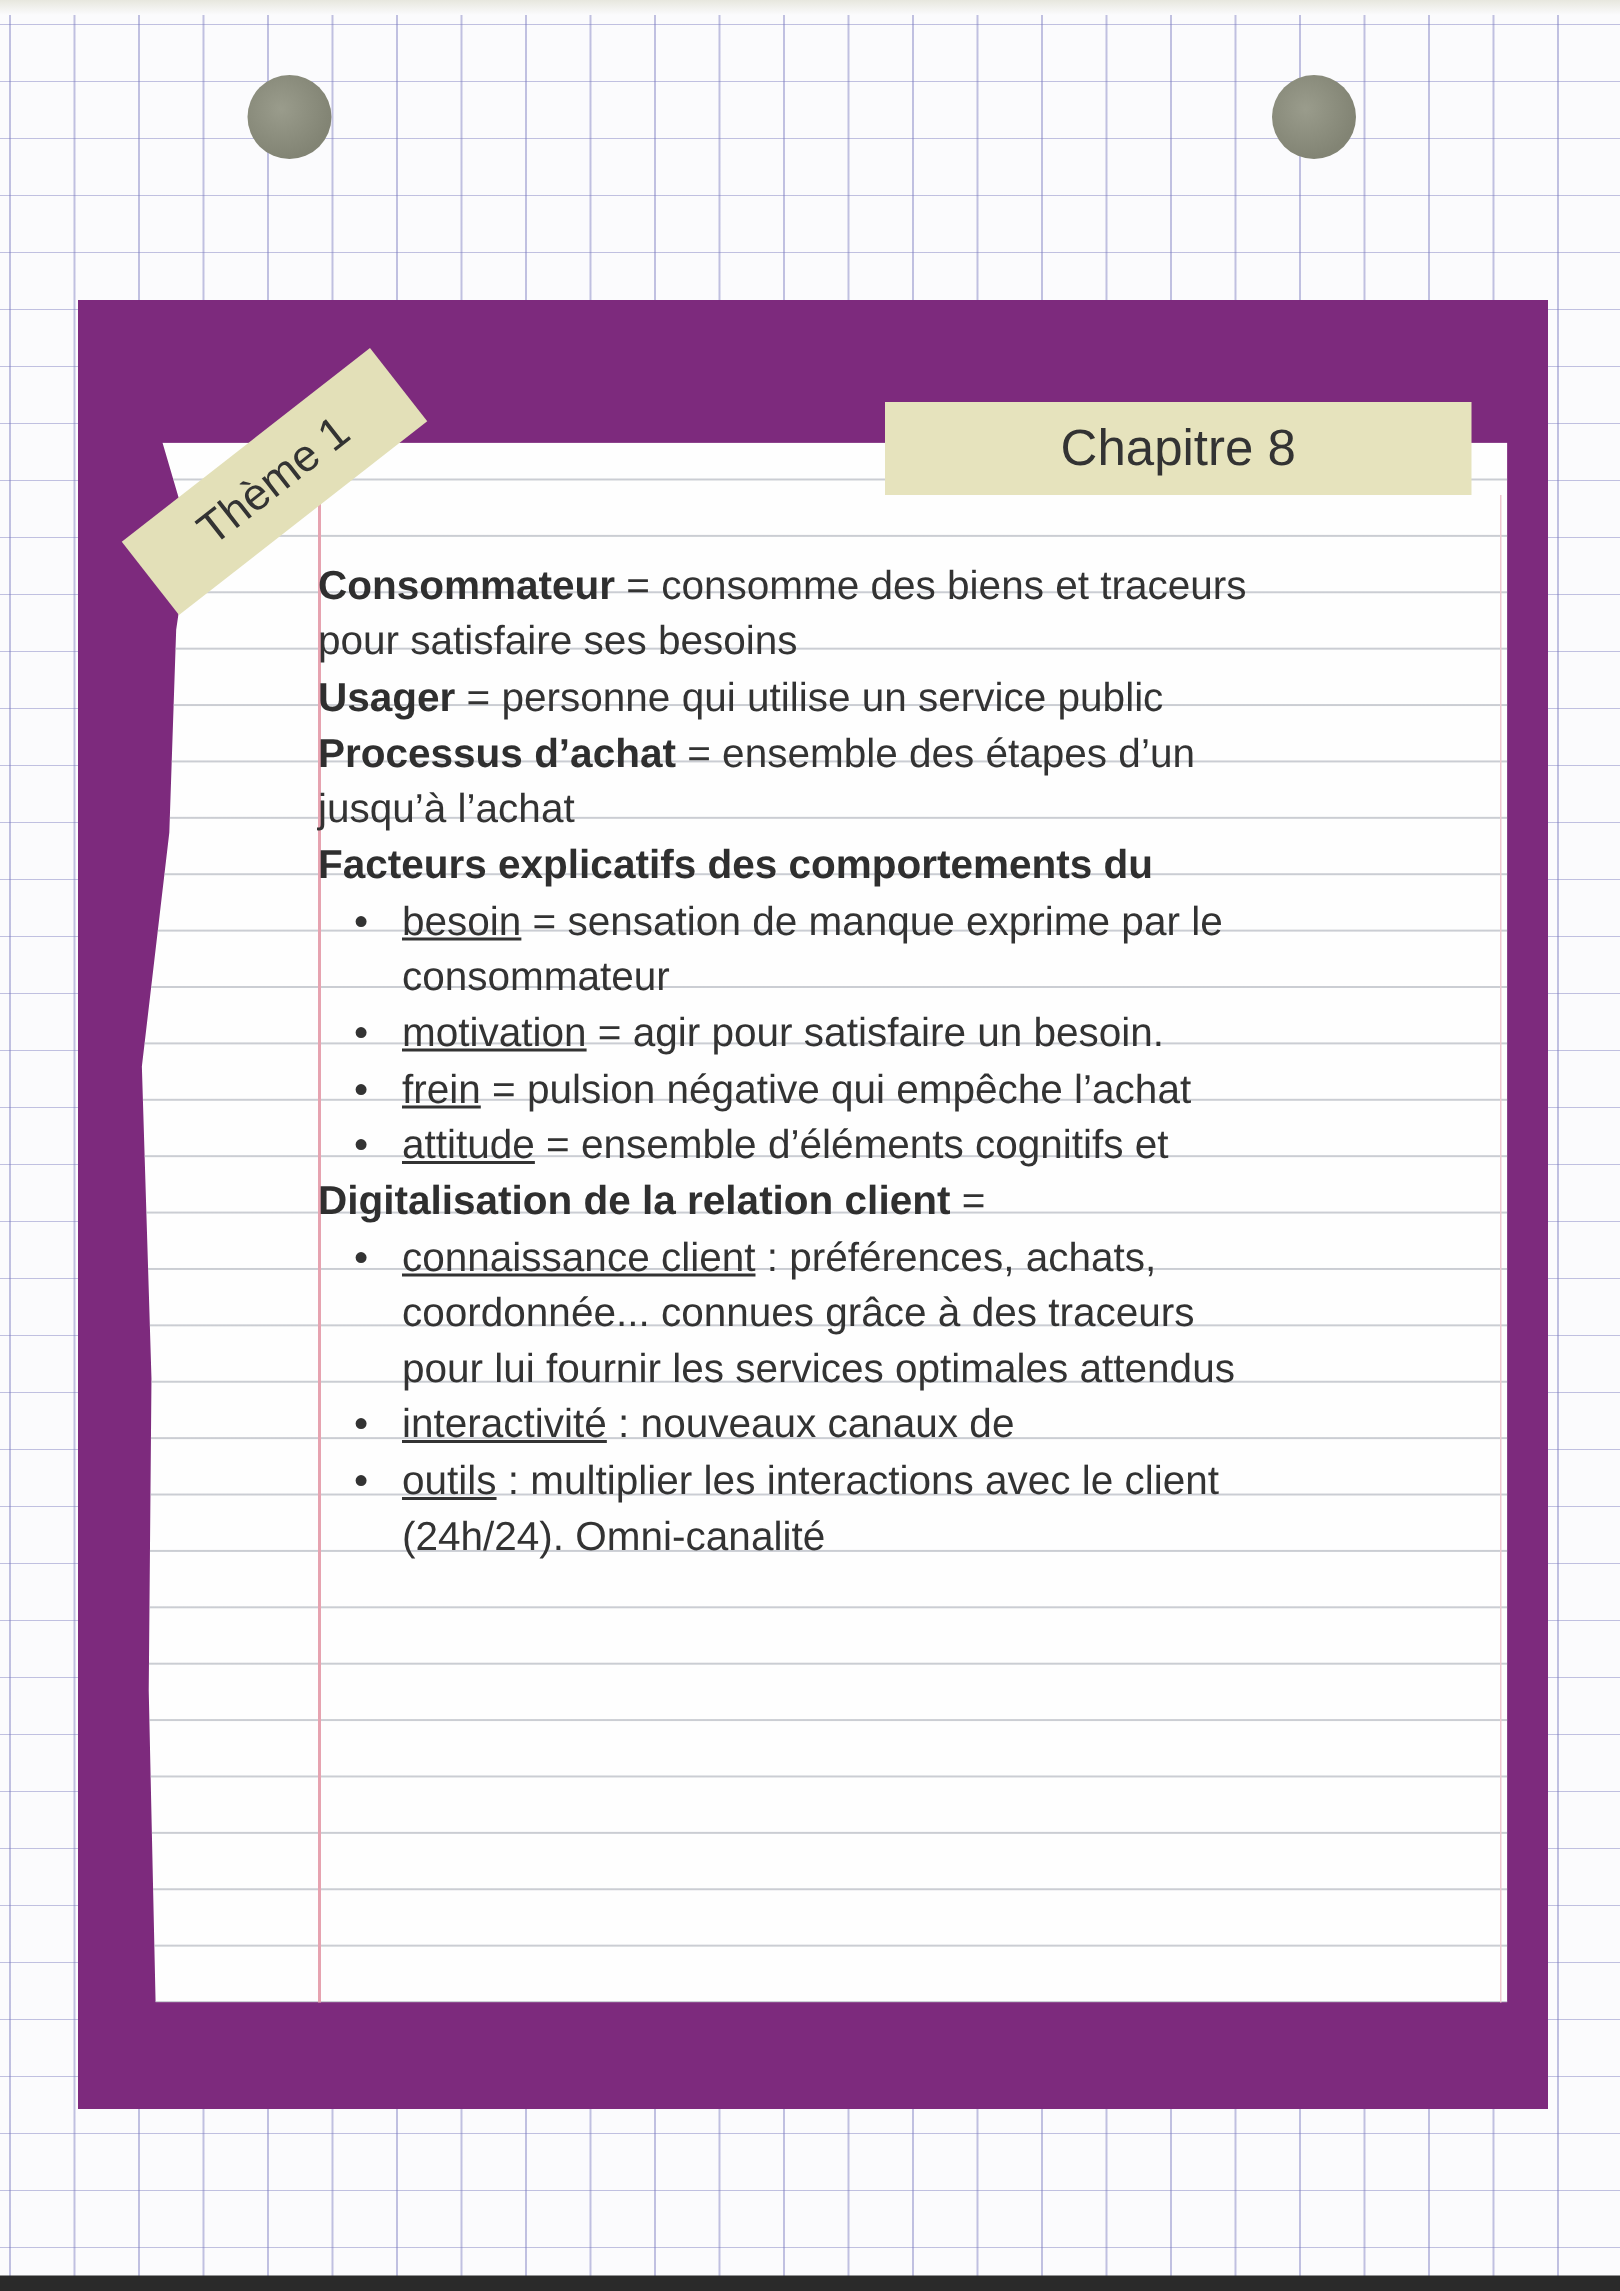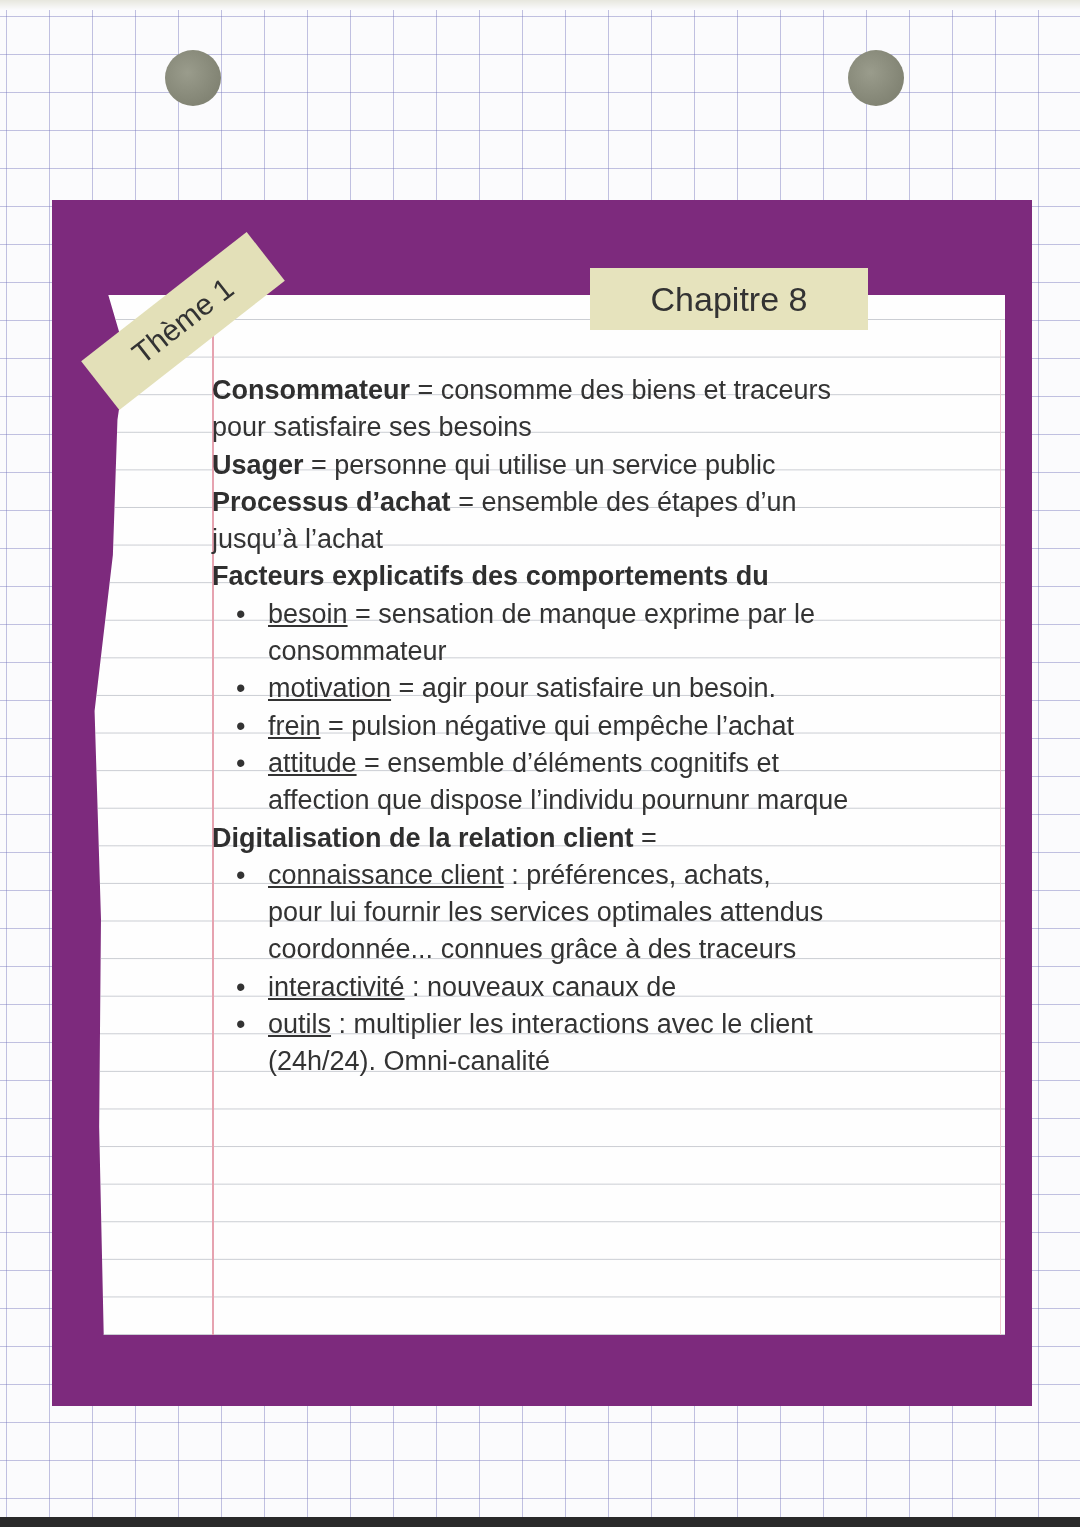--- a/index.html
+++ b/index.html
@@ -30,21 +30,21 @@
   }
   .margin-line { position:absolute; left:212px; top:330px; width:2px; height:1005px; background:#e6a3b0; }
   .margin-line-right { position:absolute; left:1000px; top:330px; width:1px; height:1005px; background:#f0c8d0; }
   .tape-theme {
     position:absolute; left:78px; top:290px; width:210px; height:62px;
     background:#e3e0b8; transform:rotate(-38deg); transform-origin:center;
     display:flex; align-items:center; justify-content:center;
     font-size:30px; color:#333;
   }
   .tape-chapitre {
-    position:absolute; left:590px; top:268px; width:278px; height:62px;
+    position:absolute; left:590px; top:268px; width:391px; height:62px;
     background:#e6e3bd; display:flex; align-items:center; justify-content:center;
     font-size:34px; color:#333;
   }
   .content {
     position:absolute; left:212px; top:372px; width:800px;
     font-size:27px; line-height:37.3px; color:#333;
   }
   .line { white-space:nowrap; }
   .b { font-weight:bold; color:#2f2f2f; }
   .u { text-decoration:underline; }
@@ -101,32 +101,31 @@
 
   <div class="line bullet-item">
     <span class="bullet-dot">•</span>
     <span class="u">frein</span><span> = </span><span>pulsion négative qui empêche l’achat</span>
   </div>
 
   <div class="line bullet-item">
     <span class="bullet-dot">•</span>
     <span class="u">attitude</span><span> = </span><span>ensemble d’éléments cognitifs et</span>
   </div>
-  <div class="line bullet-item">affection que dispose l’individu pournunr marque</div>
 
   <div class="line">
     <span class="b">Digitalisation de la relation client</span><span> =</span>
   </div>
 
   <div class="line bullet-item">
     <span class="bullet-dot">•</span>
     <span class="u">connaissance client</span><span> : </span><span>préférences, achats,</span>
   </div>
+  <div class="line bullet-item">coordonnée... connues grâce à des traceurs</div>
   <div class="line bullet-item">pour lui fournir les services optimales attendus</div>
-  <div class="line bullet-item">coordonnée... connues grâce à des traceurs</div>
 
   <div class="line bullet-item">
     <span class="bullet-dot">•</span>
     <span class="u">interactivité</span><span> : </span><span>nouveaux canaux de</span>
   </div>
 
   <div class="line bullet-item">
     <span class="bullet-dot">•</span>
     <span class="u">outils</span><span> : </span><span>multiplier les interactions avec le client</span>
   </div>

